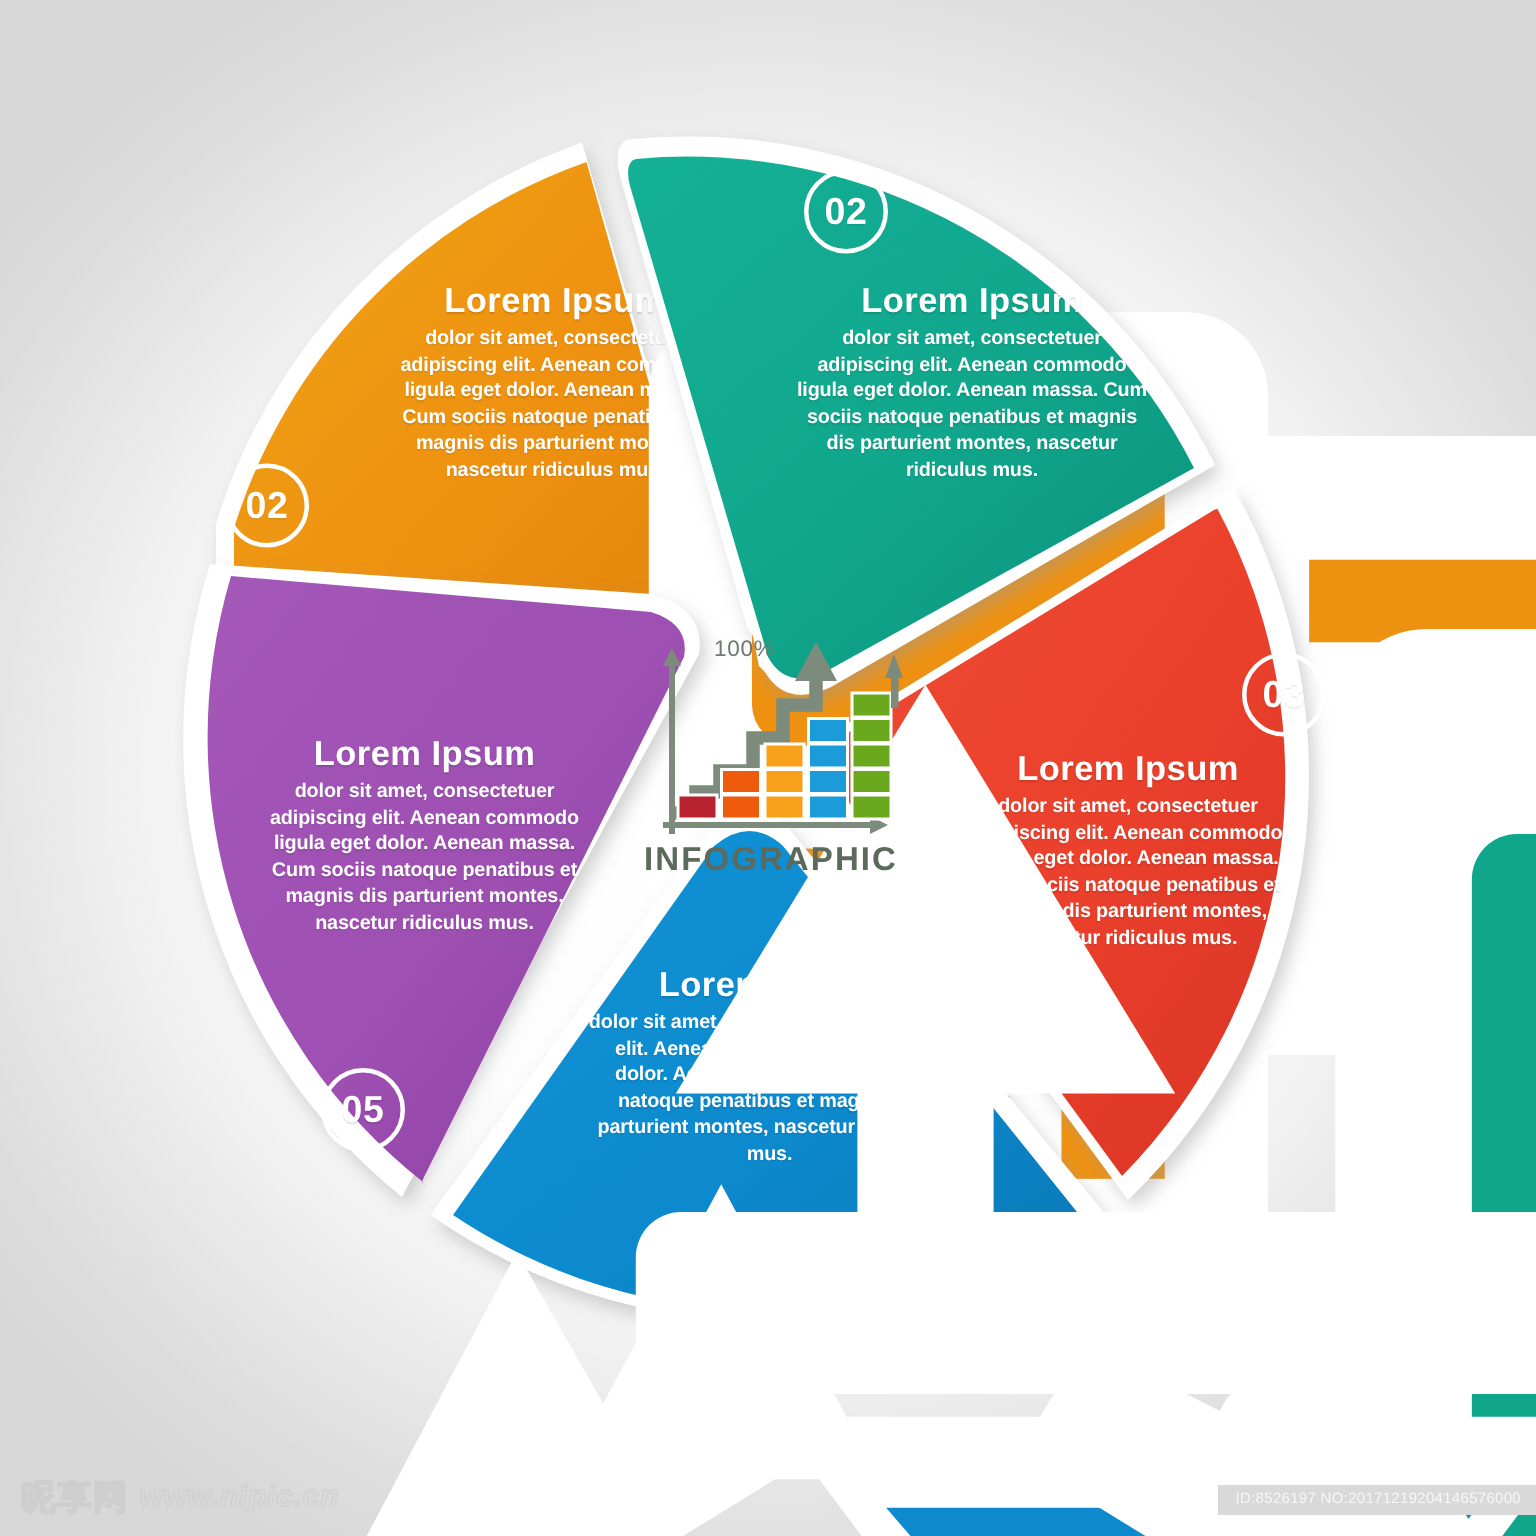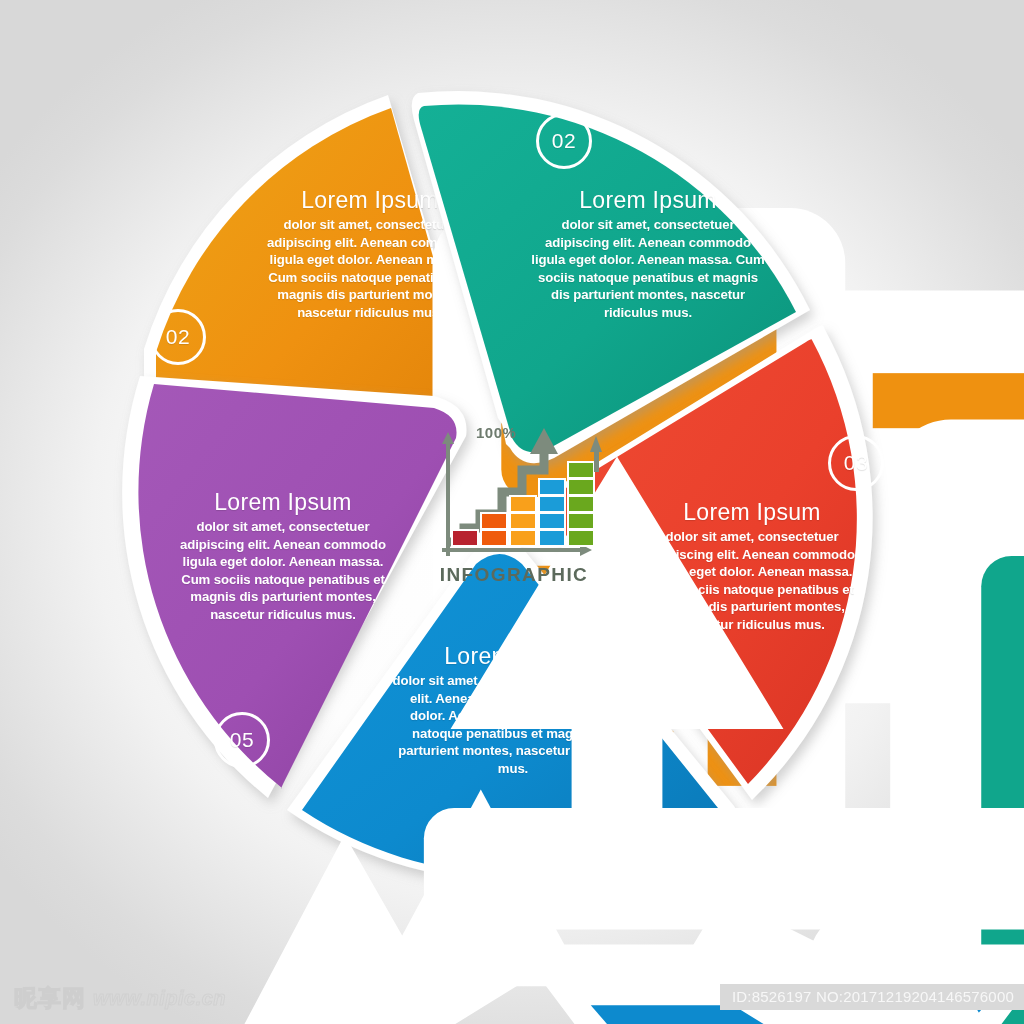--- a/index.html
+++ b/index.html
@@ -27,60 +27,60 @@
   .seg .hit{pointer-events:auto;cursor:pointer;}
 
   
   .panel{
     position:absolute;
     color:#ffffff;
     text-align:center;
     text-shadow:0 1px 1px rgba(0,0,0,.13);
   }
   .panel .ttl{
-    font-size:23px;font-weight:normal;letter-spacing:.3px;
+    font-size:23px;font-weight:bold;letter-spacing:.3px;
     margin:0 0 3px 0;line-height:1.1;
     white-space:nowrap;
   }
   .panel .bdy{
     font-size:13.2px;line-height:1.33;margin:0;
     font-weight:bold;
     letter-spacing:-.1px;
   }
 
   
   .badge{
     position:absolute;
     width:56px;height:56px;border-radius:50%;
     border:3px solid #ffffff;
     color:#ffffff;
-    font-size:21px;font-weight:normal;
+    font-size:25px;font-weight:bold;
     display:flex;align-items:center;justify-content:center;
     letter-spacing:.5px;
     text-shadow:0 1px 1px rgba(0,0,0,.12);
     box-sizing:border-box;
     cursor:pointer;
   }
   
   .icn{position:absolute;color:#fff;line-height:0;}
   .icn svg{display:block;fill:#ffffff;}
 
   
   #center{
     position:absolute;left:418px;top:418px;width:192px;height:168px;
     text-align:center;
   }
   #center .pct{
     position:absolute;left:58px;top:6px;
-    font-size:15px;font-weight:bold;color:#6e7b6e;
+    font-size:15px;font-weight:normal;color:#6e7b6e;
     letter-spacing:.5px;
   }
   #center .word{
     position:absolute;left:0;right:0;bottom:0;
-    font-size:19px;font-weight:bold;color:#5c6a5c;
+    font-size:22px;font-weight:bold;color:#5c6a5c;
     letter-spacing:1.4px;
     text-align:center;
   }
   #center svg{position:absolute;left:0;top:0;}
 
   
   #wm{
     position:absolute;left:14px;bottom:10px;
     display:flex;align-items:center;gap:7px;
     opacity:.62;
@@ -92,21 +92,21 @@
     font-family:"DejaVu Sans",sans-serif;
   }
   #wm .url{
     font-size:20px;font-style:italic;font-weight:bold;color:transparent;
     -webkit-text-stroke:1.1px #cdcdcd;
     letter-spacing:.5px;
   }
   #idbadge{
     position:absolute;right:0;bottom:14px;
     background:#d9d9d9;color:#f7f7f7;
-    font-size:15px;letter-spacing:.2px;
+    font-size:10px;letter-spacing:.2px;
     padding:4px 10px 5px 12px;
     white-space:nowrap;
   }
 </style>
 </head>
 <body>
 
 <div id="stage">
 
   <div id="wheel">

